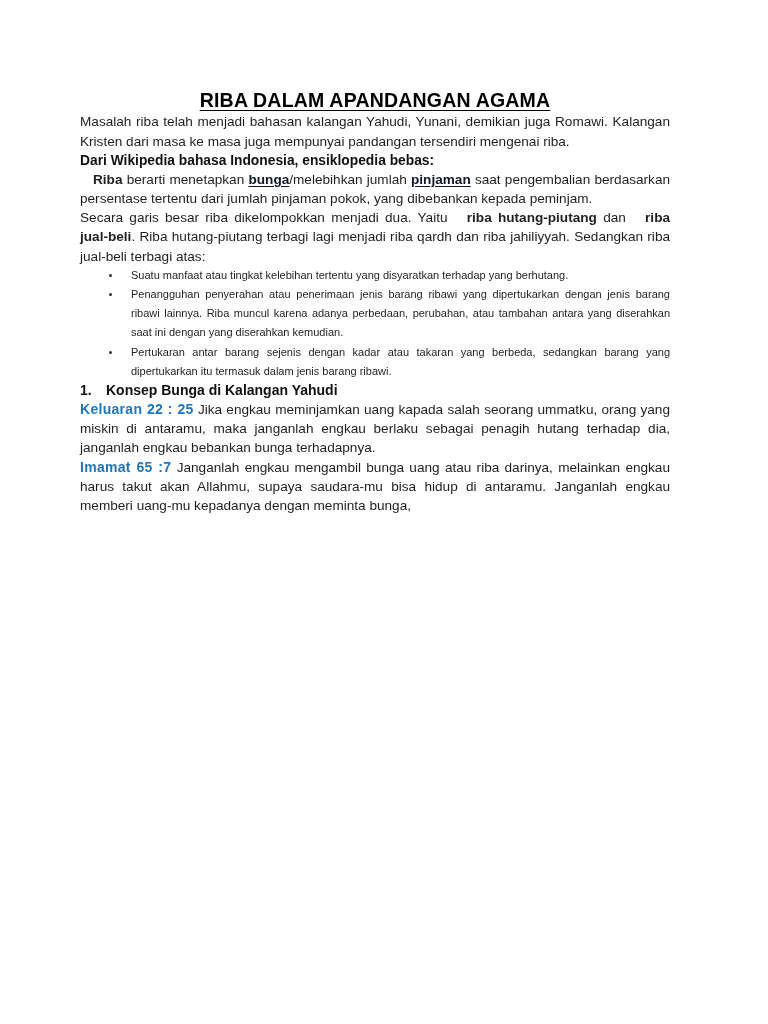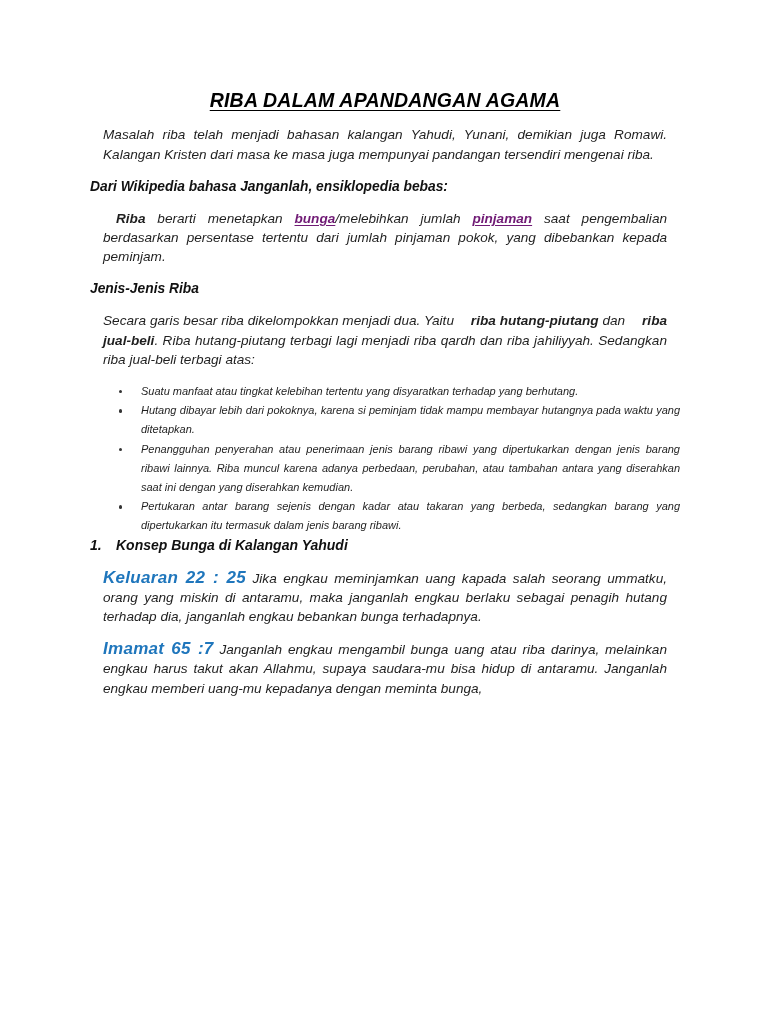--- a/index.html
+++ b/index.html
@@ -17,45 +17,44 @@
   .page {
     position: relative;
     width: 768px;
     height: 1024px;
     background: #ffffff;
     box-sizing: border-box;
     padding: 0;
   }
   .content {
     position: absolute;
-    left: 90px;
+    left: 80px;
     top: 0;
     width: 590px;
-    font-style: italic;
   }
 
   
   .doc-title {
     margin: 0;
     padding: 88px 0 0 0;
     text-align: center;
     font-size: 19.5px;
     font-weight: bold;
     letter-spacing: 0.2px;
     line-height: 1.25;
     color: #000000;
   }
   .doc-title .u {
     text-decoration: underline;
     text-underline-offset: 3px;
   }
 
   
   p.para {
-    margin: 13px;
+    margin: 0;
     font-size: 13.6px;
     line-height: 19.2px;
     text-align: justify;
     color: #1f1f1f;
   }
   .sp-intro   { margin-top: 20px; }
   .sp-heading { margin-top: 20px; }
   .sp-after-heading { margin-top: 16px; }
   .sp-list    { margin-top: 16px; }
   .sp-numhead { margin-top: 21px; }
@@ -83,29 +82,29 @@
     width: 26px;
     flex: 0 0 26px;
   }
   .num-heading .num-text {
     flex: 1 1 auto;
   }
 
   
   .b { font-weight: bold; padding-left: 13px; }
   .lnk {
-    color: #701a75;
+    color: #0f172a;
     font-weight: bold;
     text-decoration: underline;
     text-underline-offset: 2px;
   }
   .verse-ref {
     color: #1F76BC;
     font-weight: bold;
-    font-size: 17px;
+    font-size: 14px;
     letter-spacing: 0.3px;
   }
 
   
   ul.bullets {
     margin: 0;
     padding: 0;
     list-style: none;
   }
   ul.bullets > li {
@@ -130,31 +129,29 @@
 </head>
 <body>
 
 <div class="page">
   <div class="content">
 
     <h1 class="doc-title"><span class="u">RIBA DALAM APANDANGAN AGAMA</span></h1>
 
     <p class="para sp-intro">Masalah riba telah menjadi bahasan kalangan Yahudi, Yunani, demikian juga Romawi. Kalangan Kristen dari masa ke masa juga mempunyai pandangan tersendiri mengenai riba.</p>
 
-    <h2 class="sub-heading sp-heading">Dari Wikipedia bahasa Janganlah, ensiklopedia bebas:</h2>
+    <h2 class="sub-heading sp-heading">Dari Wikipedia bahasa Indonesia, ensiklopedia bebas:</h2>
 
     <p class="para sp-after-heading"><span class="b">Riba</span><span> berarti menetapkan </span><a class="lnk" href="#">bunga</a><span>/melebihkan jumlah </span><a class="lnk" href="#">pinjaman</a><span> saat pengembalian berdasarkan persentase tertentu dari jumlah pinjaman pokok, yang dibebankan kepada peminjam.</span></p>
 
-    <h2 class="sub-heading sp-heading">Jenis-Jenis Riba</h2>
 
     <p class="para sp-after-heading"><span>Secara garis besar riba dikelompokkan menjadi dua. Yaitu </span><span class="b">riba hutang-piutang</span><span> dan </span><span class="b">riba jual-beli</span><span>. Riba hutang-piutang terbagi lagi menjadi riba qardh dan riba jahiliyyah. Sedangkan riba jual-beli terbagi atas:</span></p>
 
     <ul class="bullets sp-list">
       <li>Suatu manfaat atau tingkat kelebihan tertentu yang disyaratkan terhadap yang berhutang.</li>
-      <li>Hutang dibayar lebih dari pokoknya, karena si peminjam tidak mampu membayar hutangnya pada waktu yang ditetapkan.</li>
       <li>Penangguhan penyerahan atau penerimaan jenis barang ribawi yang dipertukarkan dengan jenis barang ribawi lainnya. Riba muncul karena adanya perbedaan, perubahan, atau tambahan antara yang diserahkan saat ini dengan yang diserahkan kemudian.</li>
       <li>Pertukaran antar barang sejenis dengan kadar atau takaran yang berbeda, sedangkan barang yang dipertukarkan itu termasuk dalam jenis barang ribawi.</li>
     </ul>
 
     <div class="num-heading sp-numhead">
       <span class="num">1.</span>
       <span class="num-text">Konsep Bunga di Kalangan Yahudi</span>
     </div>
 
 

